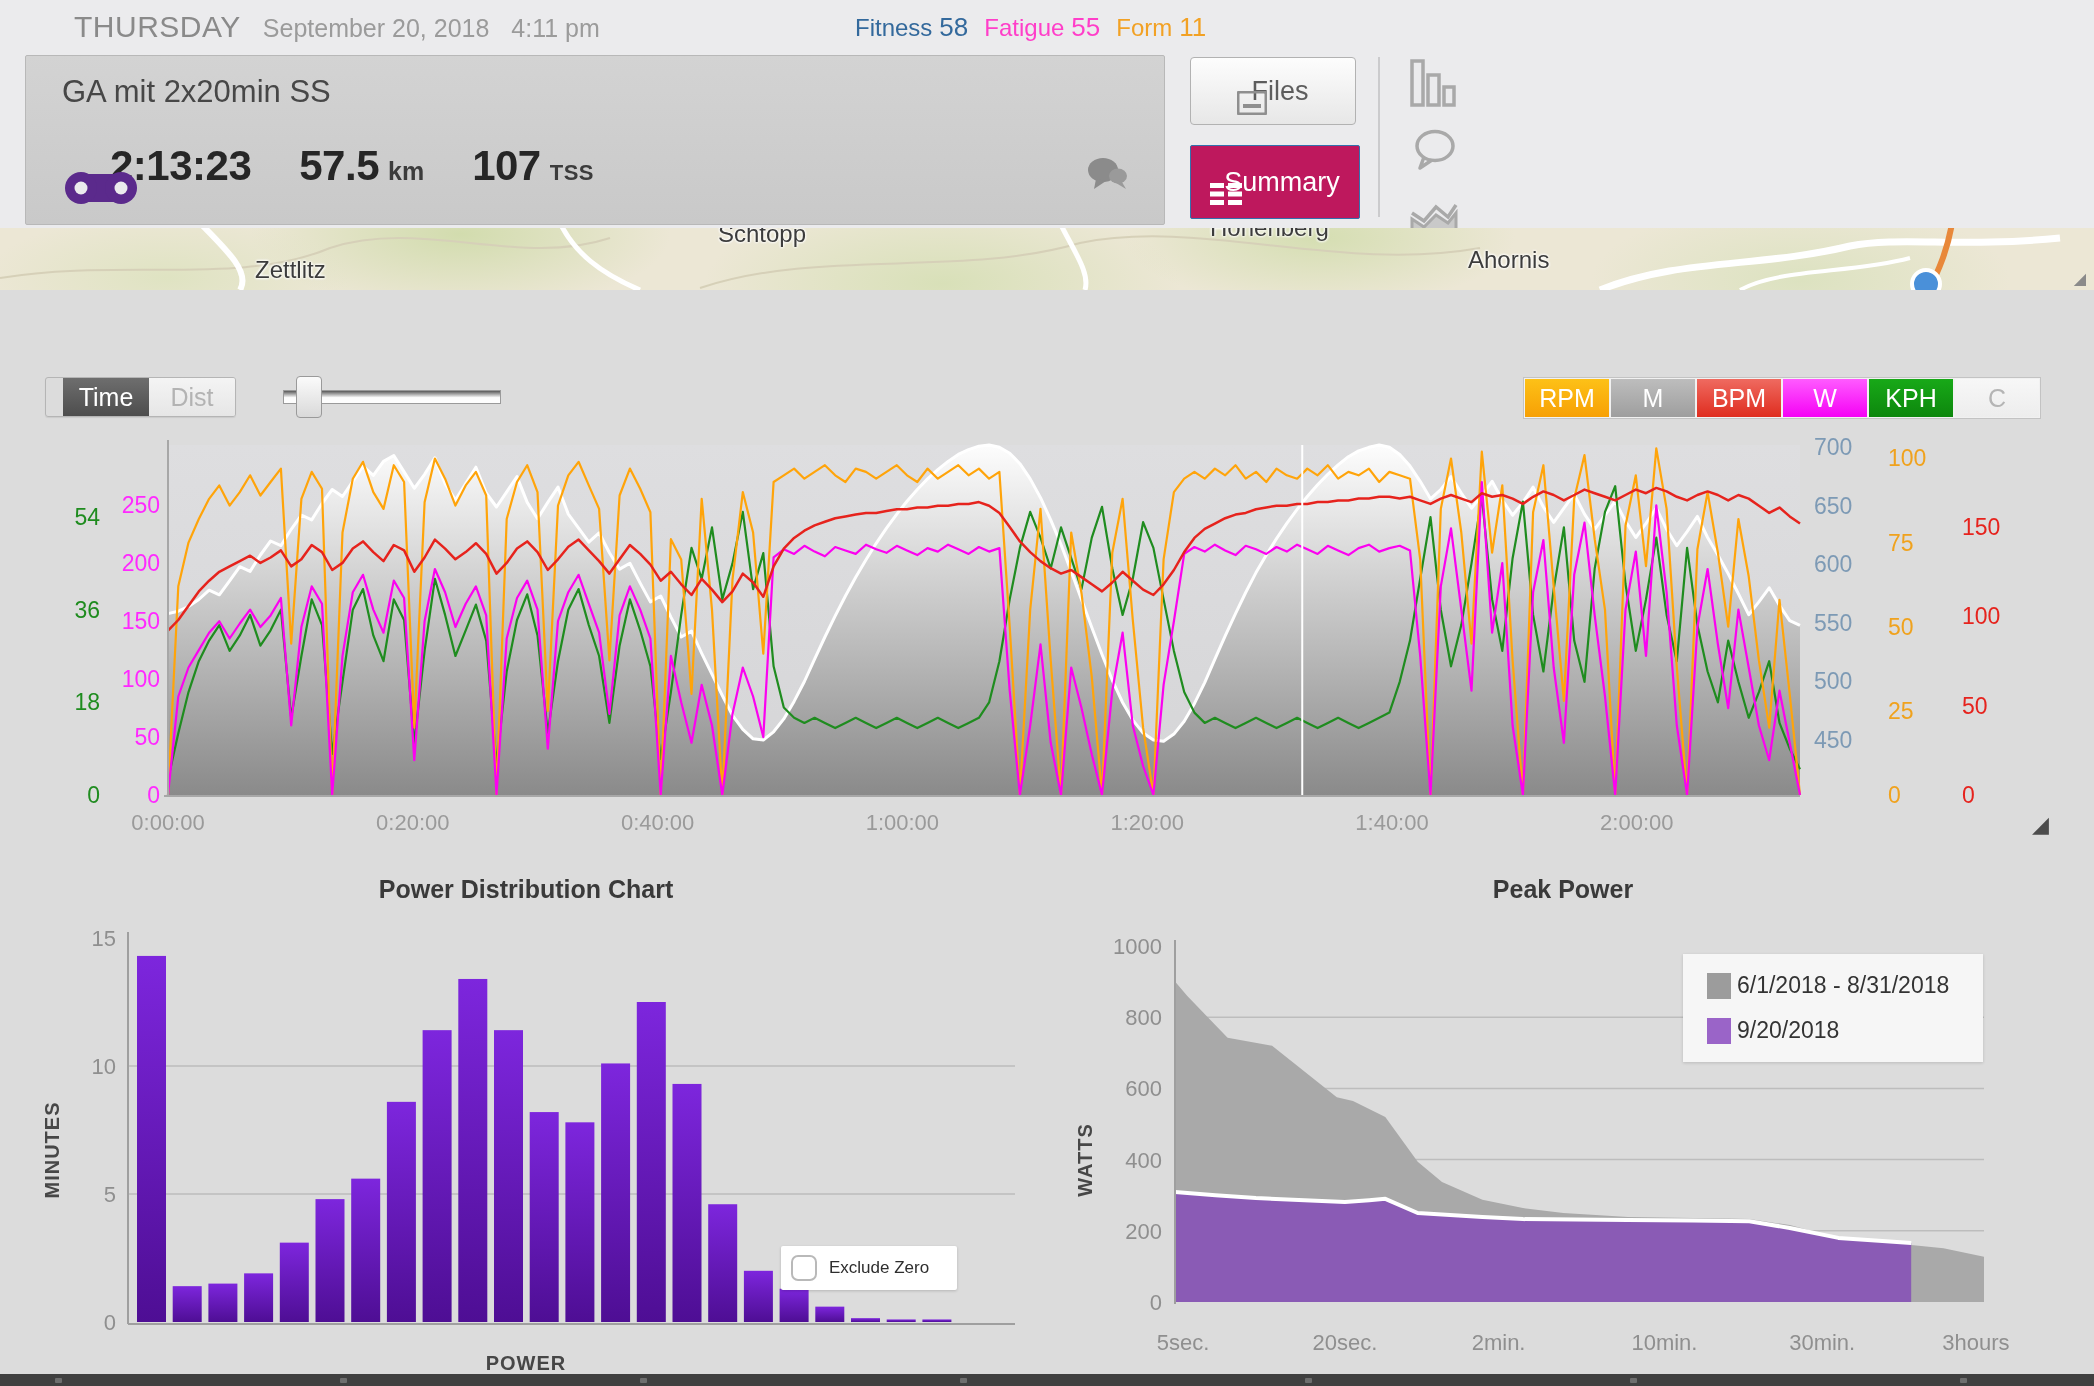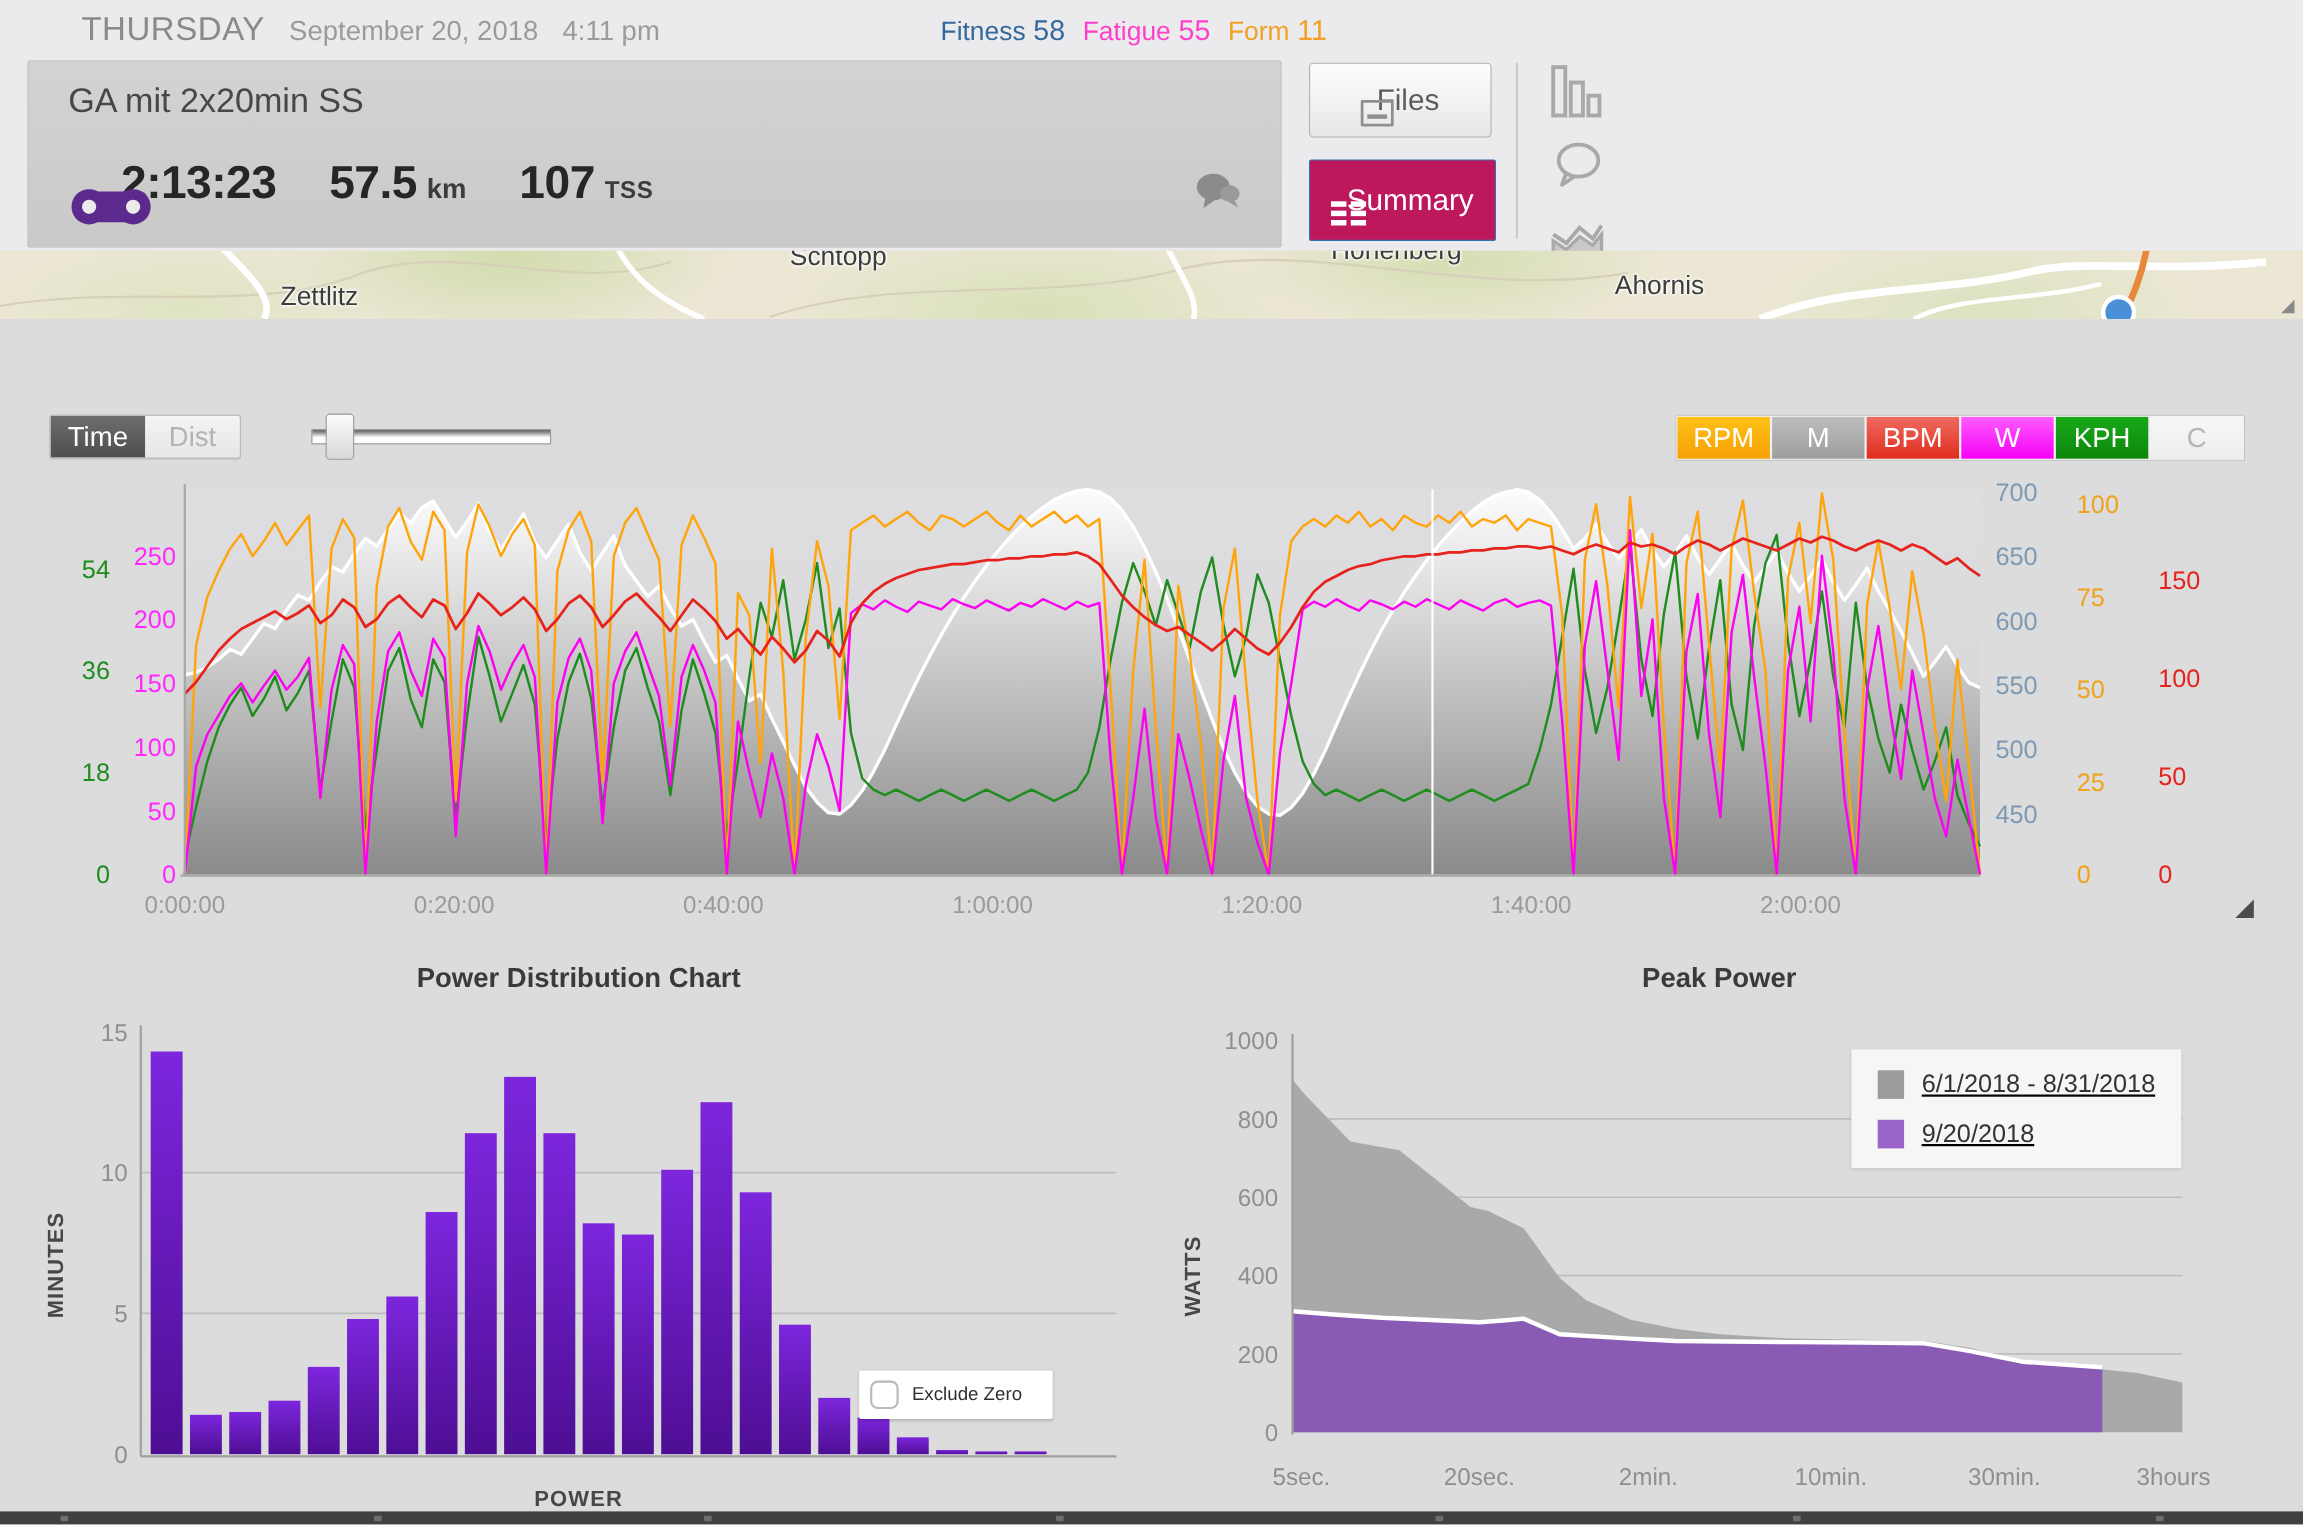--- a/index.html
+++ b/index.html
@@ -57,21 +57,21 @@
       radial-gradient(ellipse 280px 100px at 63% 15%, #d5deb2 0%, rgba(213,222,178,0) 70%),
       radial-gradient(ellipse 300px 110px at 86% 85%, #dce2c0 0%, rgba(220,226,192,0) 70%),
       #ece7d5;
   }
   .map-label{position:absolute;font-size:24px;color:#3c3c3c;text-shadow:0 0 3px #fff,0 0 3px #fff,0 0 3px #fff;white-space:nowrap;}
   .map-grip{position:absolute;right:8px;bottom:2px;color:#8a8a8a;font-size:16px;}
 
   
   .toggle-group{position:absolute;left:45px;top:377px;display:flex;border:1px solid #b5b5b5;border-radius:3px;overflow:hidden;box-shadow:0 1px 1px rgba(0,0,0,.08);}
   .toggle-btn{width:86px;height:38px;display:flex;align-items:center;justify-content:center;font-size:25px;cursor:pointer;}
-  .toggle-btn.active{background:linear-gradient(#6e6e6e,#4d4d4d);color:#fff;}
+  .toggle-btn.active{background:linear-gradient(#6e6e6e,#4d4d4d);color:#fff;margin-left:17px;}
   .toggle-btn.inactive{background:linear-gradient(#f4f4f4,#e6e6e6);color:#b3b3b3;}
   .zoom-slider{position:absolute;left:283px;top:390px;width:218px;height:14px;cursor:pointer;}
   .zoom-track{position:absolute;left:0;top:0;width:218px;height:14px;background:linear-gradient(#5a5a5a,#fdfdfd 55%);border:1px solid #9a9a9a;box-sizing:border-box;}
   .zoom-handle{position:absolute;left:13px;top:-14px;width:26px;height:42px;background:linear-gradient(#fbfbfb,#d9d9d9);border:1px solid #9a9a9a;border-radius:4px;box-sizing:border-box;cursor:grab;}
   .channel-group{position:absolute;left:1523px;top:377px;display:flex;border:1px solid #c3c3c3;background:#f1f1f1;padding:1px;gap:2px;}
   .channel-btn{width:84px;height:38px;display:flex;align-items:center;justify-content:center;font-size:25px;cursor:pointer;}
 
   
   svg{position:absolute;display:block;}
   .chart-title{position:absolute;font-size:25px;font-weight:bold;color:#3a3a3a;white-space:nowrap;transform:translateX(-50%);}
@@ -84,21 +84,21 @@
     position:absolute;left:781px;top:1246px;width:176px;height:44px;background:#ffffff;
     border-radius:2px;box-shadow:0 1px 3px rgba(0,0,0,.18);display:flex;align-items:center;gap:12px;padding-left:10px;box-sizing:border-box;
   }
   .exclude-checkbox{width:26px;height:26px;border:2px solid #b9b9b9;border-radius:7px;background:#fff;box-sizing:border-box;cursor:pointer;}
   .exclude-label{font-size:17px;color:#2e2e2e;}
 
   .peak-legend{
     position:absolute;left:1683px;top:954px;width:300px;height:108px;background:#f6f6f6;
     box-shadow:0 1px 3px rgba(0,0,0,.15);display:flex;flex-direction:column;justify-content:center;gap:18px;padding-left:24px;box-sizing:border-box;
   }
-  .legend-row{display:flex;align-items:center;gap:16px;text-decoration:underline;}
+  .legend-row{display:flex;align-items:center;gap:6px;}
   .legend-swatch{width:24px;height:26px;}
   .legend-label{font-size:23px;color:#333;}
 
   .bottom-bar{position:absolute;left:0;top:1374px;width:2094px;height:12px;background:#404040;}
   .bottom-dot{position:absolute;top:4px;width:7px;height:5px;background:#6e6e6e;border-radius:1px;}
 </style>
 </head>
 <body>
 
 <div class="top-zone">

